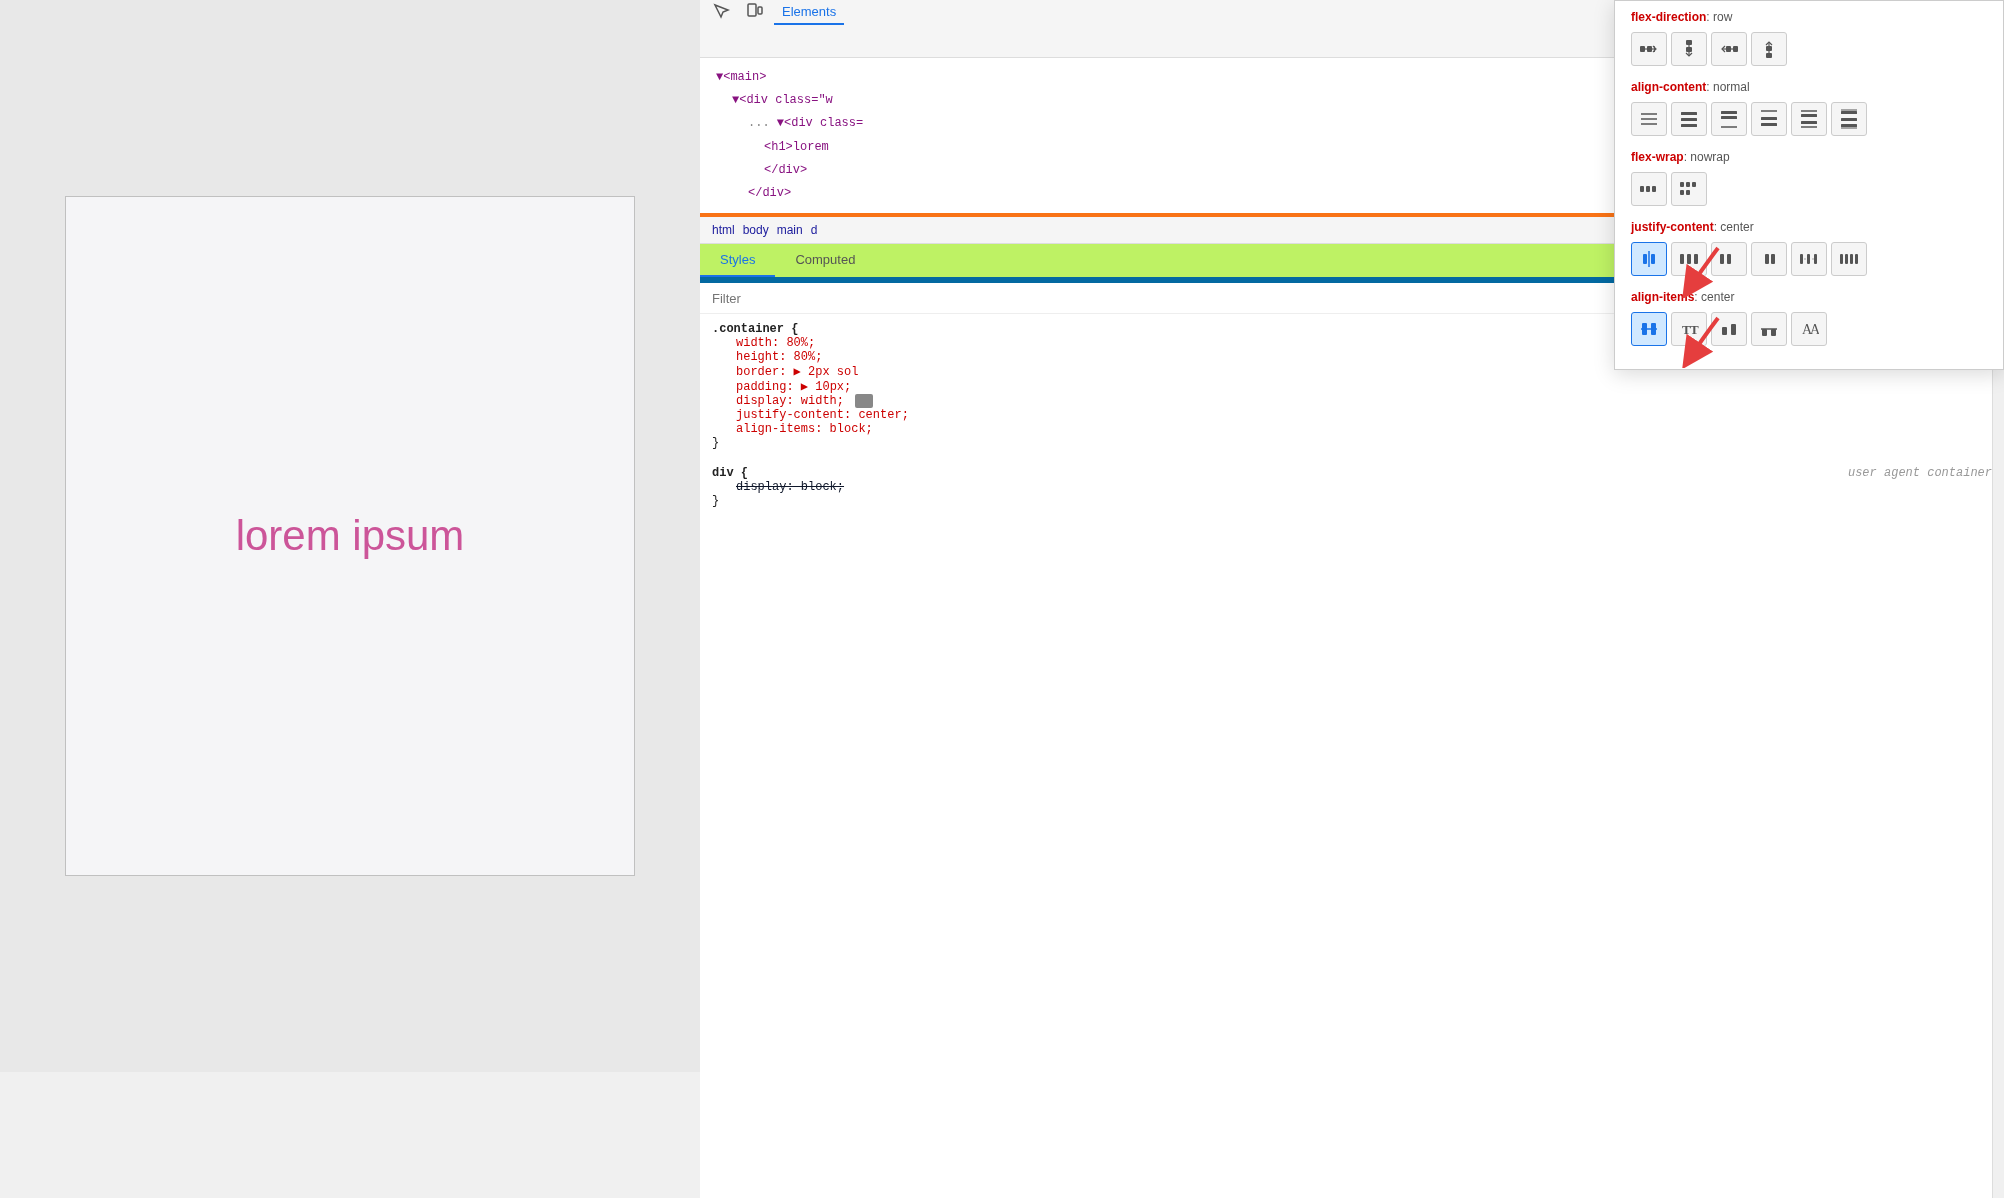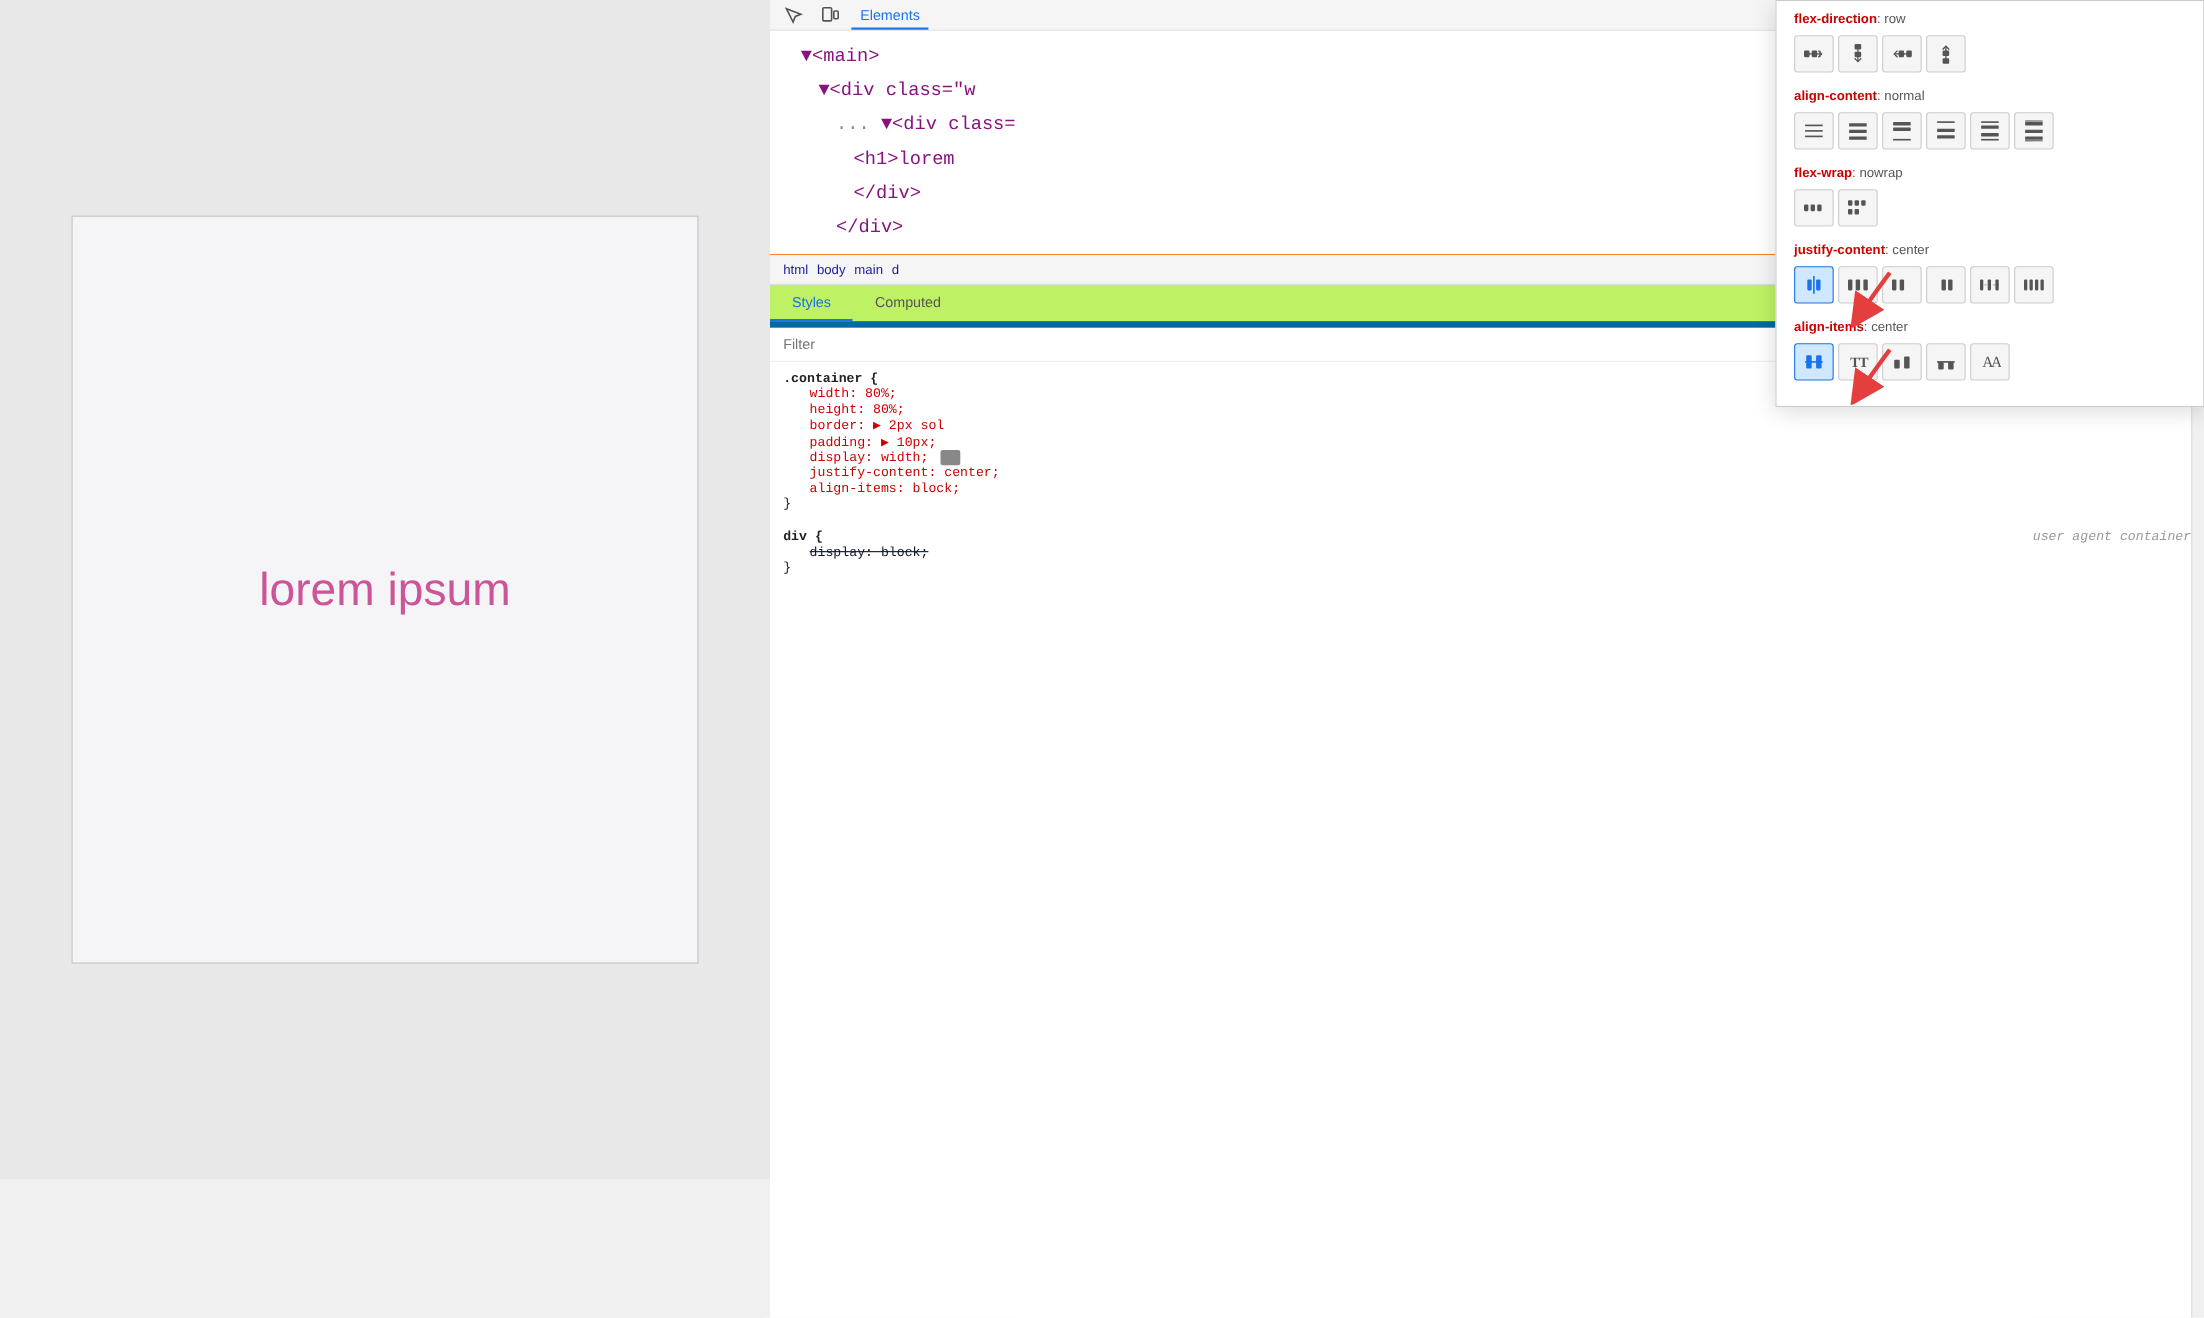--- a/index.html
+++ b/index.html
@@ -67,24 +67,24 @@
       display: flex;
       align-items: center;
       justify-content: center;
       color: #555;
       font-size: 16px;
     }
 
     
     .elements-panel {
       background: #fff;
-      padding: 8px 12px;
-      border-bottom: 1px solid #f97316;
+      padding: 8px 0;
+      border-bottom: 4px solid #f97316;
       font-family: 'Courier New', monospace;
-      font-size: 17px;
+      font-size: 12px;
     }
 
     .html-line {
       padding: 2px 16px;
       white-space: nowrap;
       color: #881280;
       line-height: 1.6;
     }
 
     .html-line.indent1 { padding-left: 32px; }
@@ -240,22 +240,22 @@
       border-color: #1a73e8;
     }
 
     .flex-icon-btn svg {
       width: 20px;
       height: 20px;
     }
 
     .top-bar {
       display: flex;
-      align-items: flex-end;
-      height: 28px;
+      align-items: flex-start;
+      height: 58px;
       background: #f5f5f5;
       border-bottom: 1px solid #ddd;
       padding: 0 10px;
       gap: 8px;
     }
 
     .scrollbar-stub {
       position: absolute;
       right: 0;
       top: 0;

